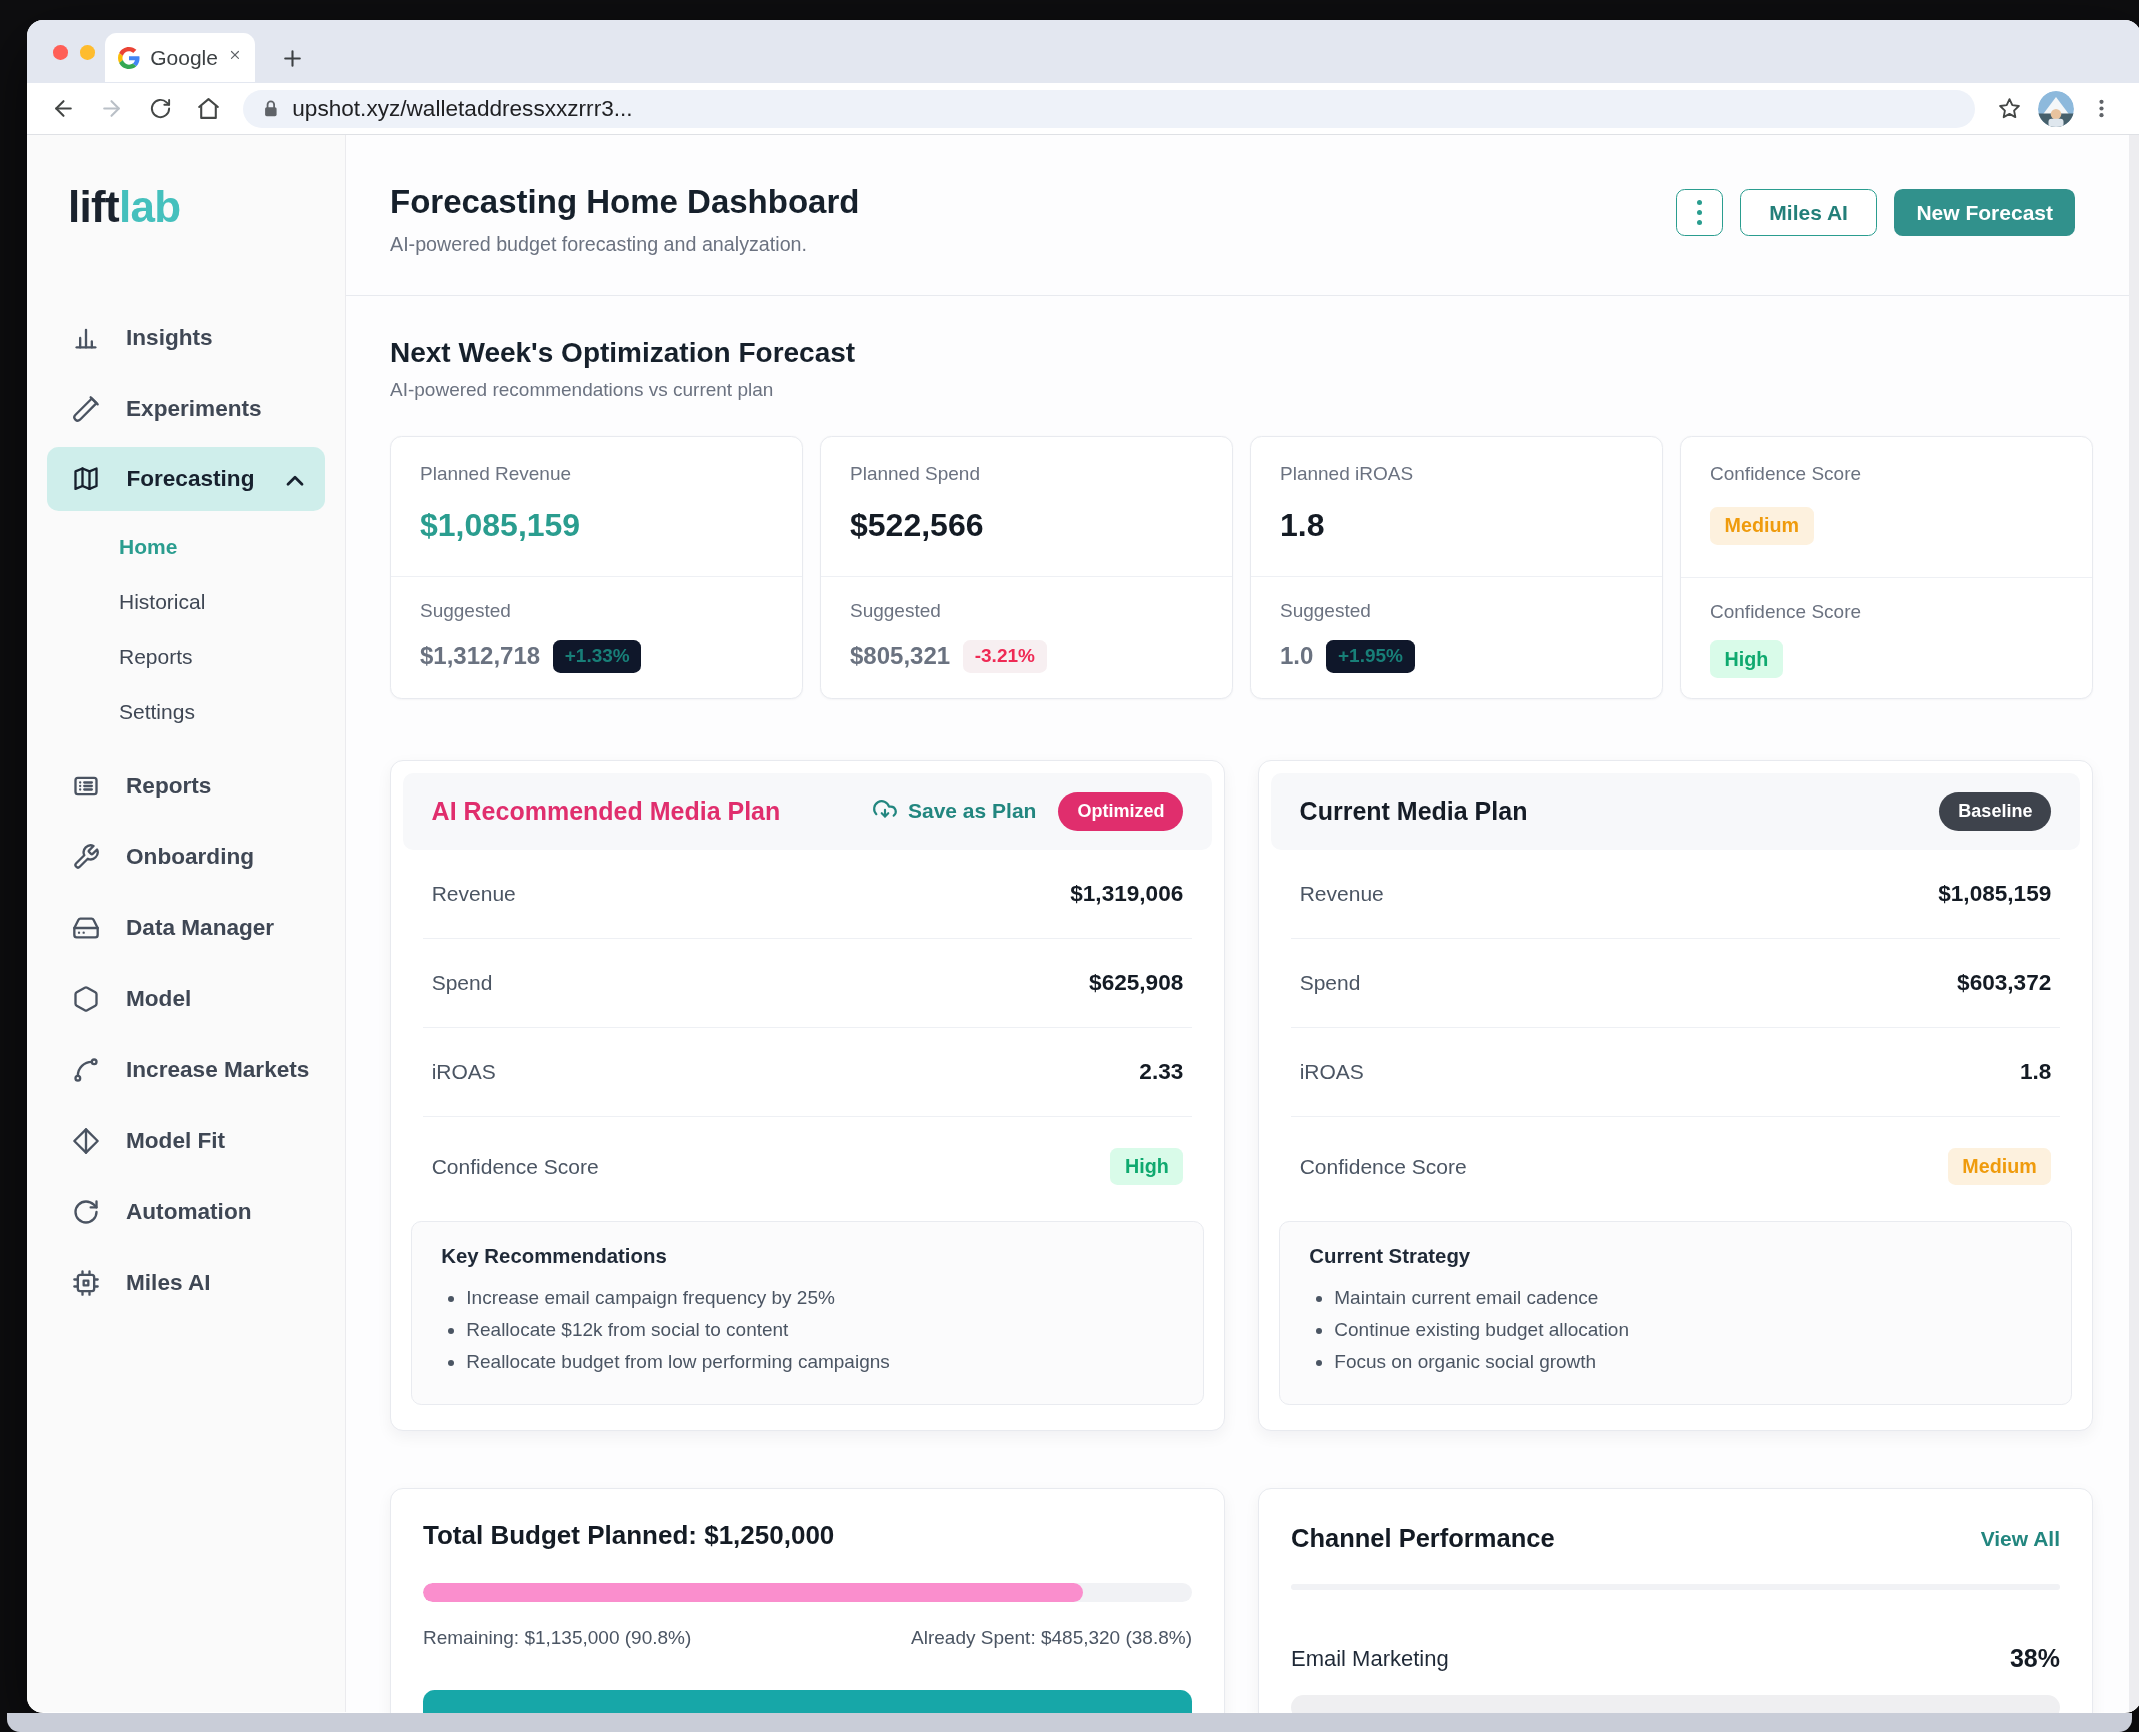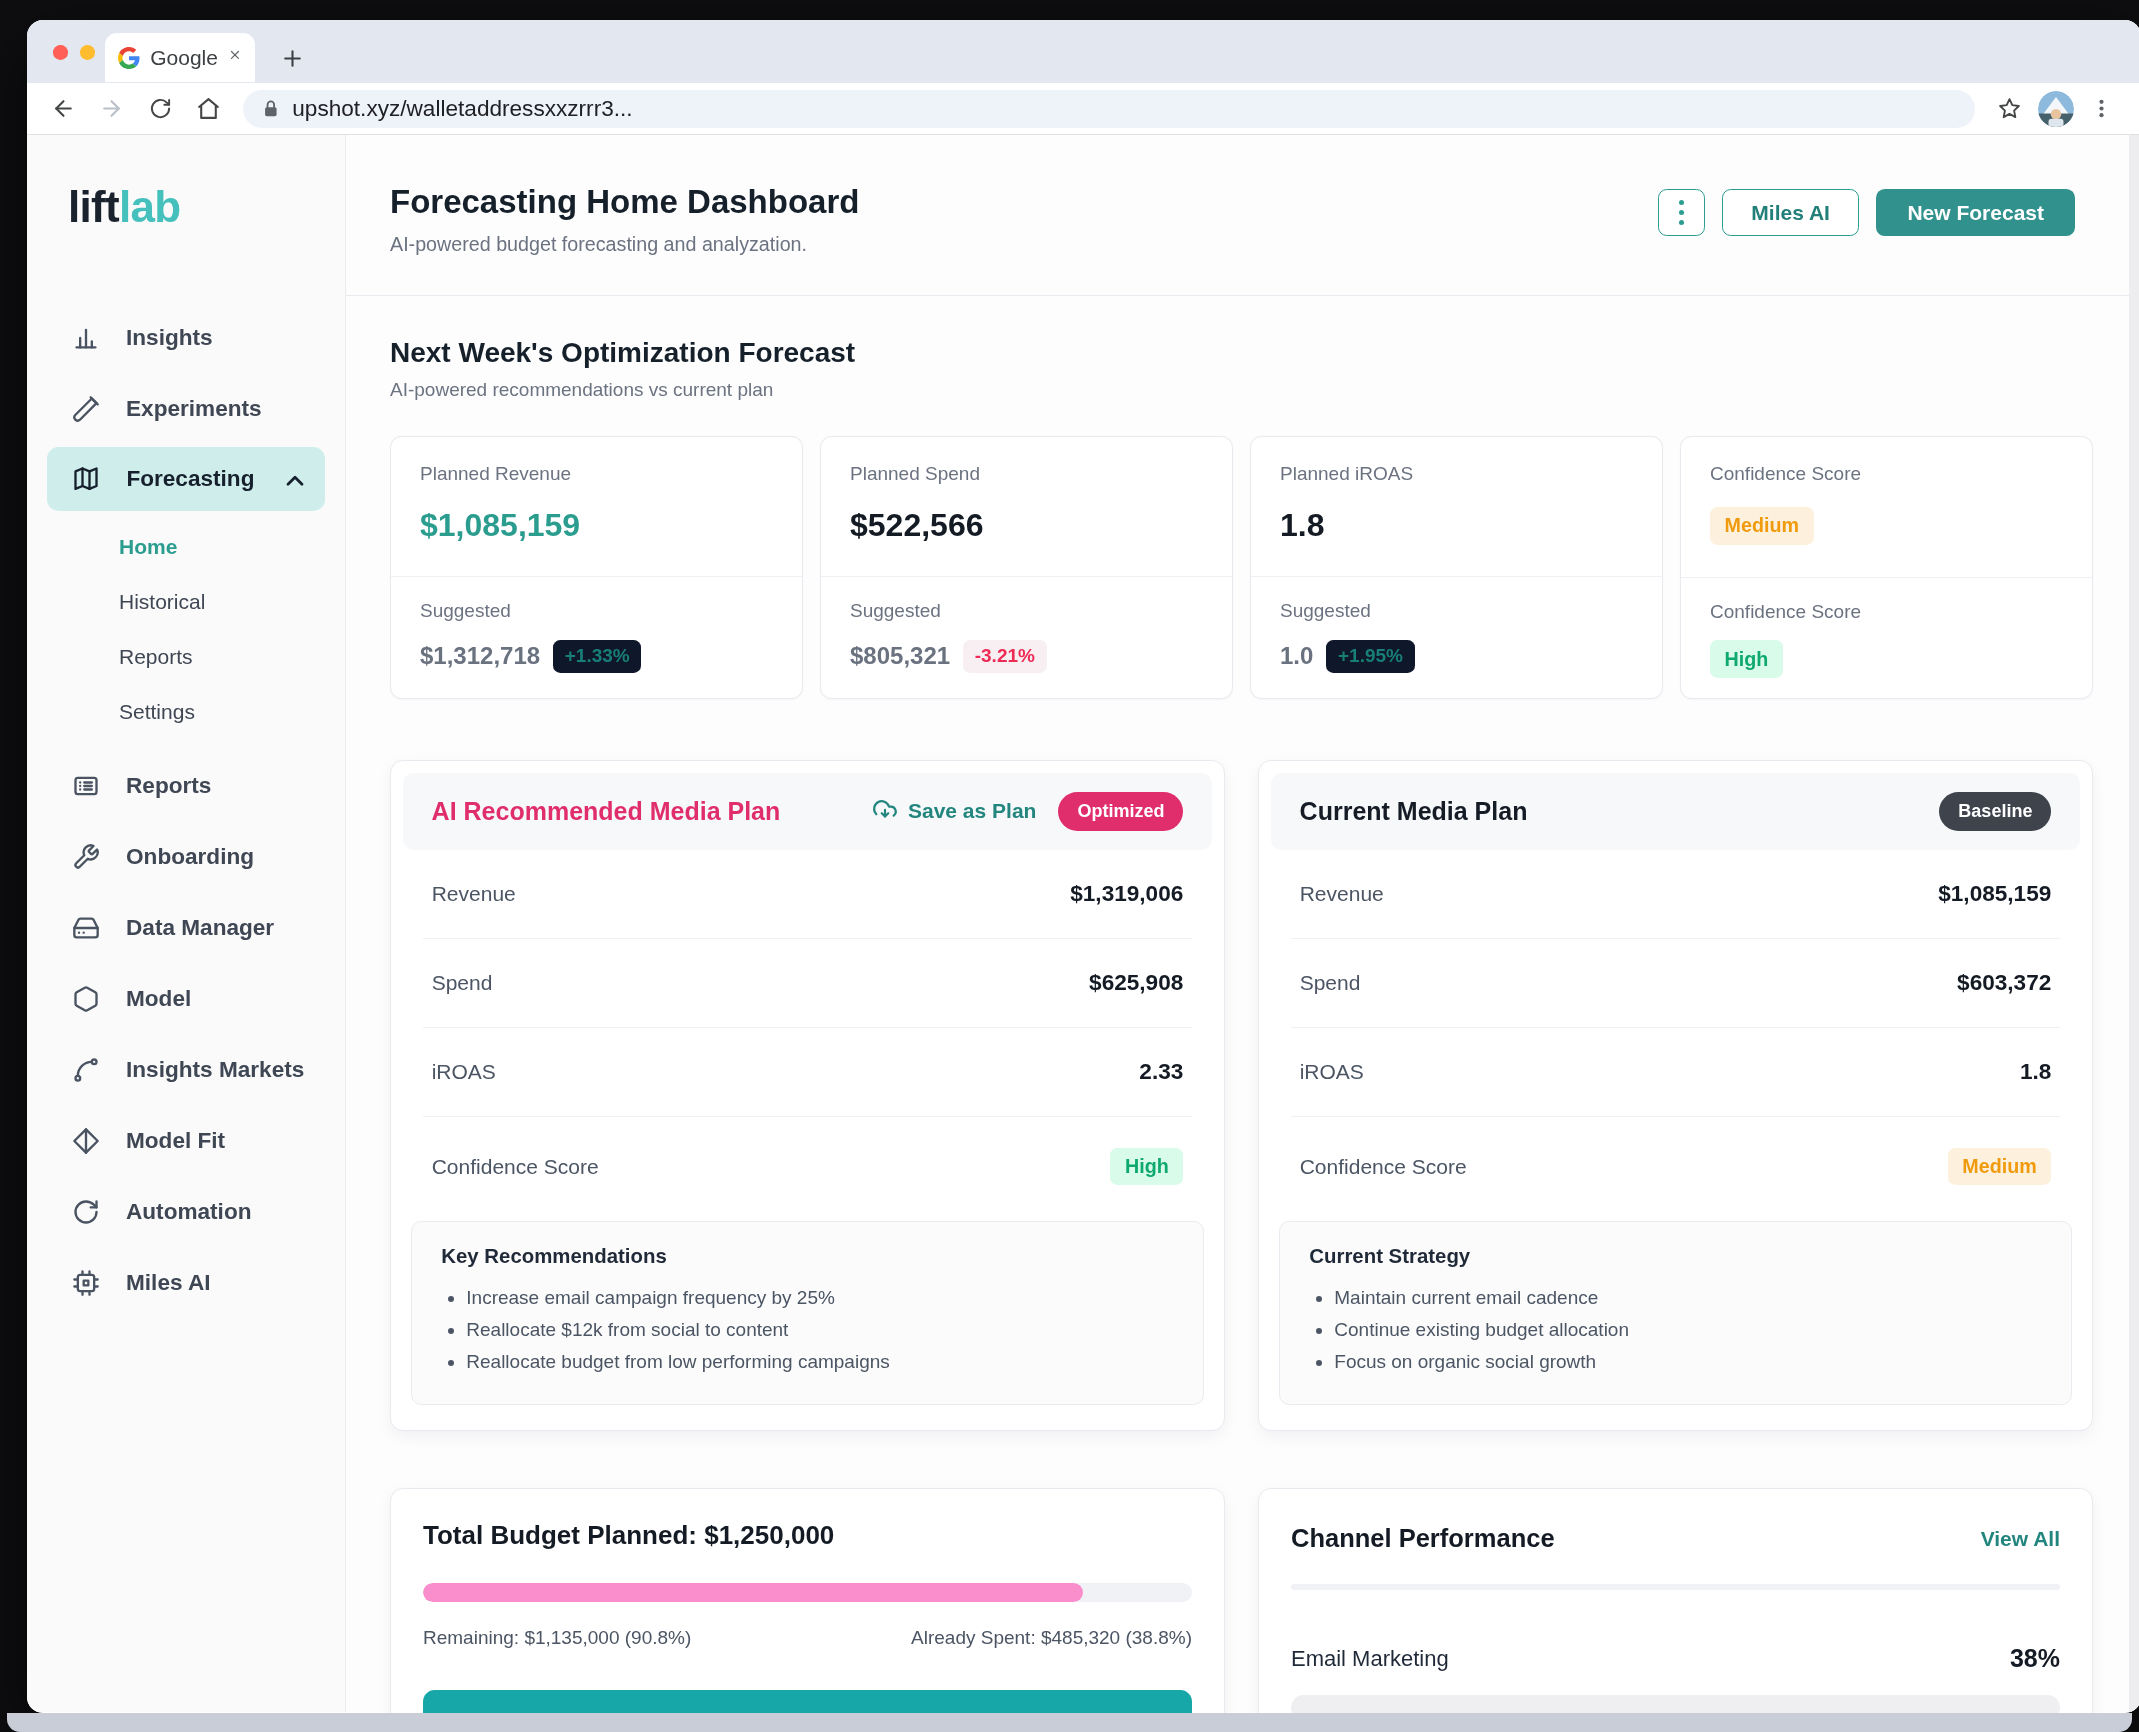--- a/index.html
+++ b/index.html
@@ -43,21 +43,21 @@
 
   .main { flex:1; position:relative; background:#fdfdfe; min-width:0; }
   .scroll-track { position:absolute; right:0; top:0; bottom:0; width:12.4px; background:#ededf0; }
   .main-header { display:flex; justify-content:space-between; align-items:flex-start; padding:48px 66px 39px 44px; border-bottom:0.7px solid #e8eaef; }
   .page-title { font-size:33px; font-weight:700; color:#16202b; }
   .page-sub { margin-top:11.6px; font-size:19.7px; color:#6b7280; }
   .actions { display:flex; gap:17.5px; align-items:center; margin-top:5.8px; }
   .kebab-btn { width:47px; height:47px; border:1.5px solid #2a9d8f; border-radius:8.7px; background:#fff; display:flex; align-items:center; justify-content:center; flex-direction:column; gap:5.1px; cursor:pointer; }
   .kebab-btn i { width:5.1px; height:5.1px; border-radius:50%; background:#2a9d8f; }
   .btn-outline { height:47px; padding:0 28px; border:1.5px solid #2a9d8f; border-radius:8.7px; background:#fff; color:#237f79; font-size:21px; font-weight:700; display:flex; align-items:center; cursor:pointer; font-family:inherit; }
-  .btn-solid { height:47px; padding:0 31px; border:none; border-radius:8.7px; background:#31918c; color:#fff; font-size:21px; font-weight:700; display:flex; align-items:center; cursor:pointer; font-family:inherit; }
+  .btn-solid { height:47px; padding:0 22px; border:none; border-radius:8.7px; background:#31918c; color:#fff; font-size:21px; font-weight:700; display:flex; align-items:center; cursor:pointer; font-family:inherit; }
 
   .main-body { padding:41px 48px 0 44px; }
   .section-title { font-size:28px; font-weight:700; color:#16202b; }
   .section-sub { margin-top:10.2px; font-size:19px; color:#6b7280; }
 
   .stats { margin-top:35px; display:grid; grid-template-columns:repeat(4,1fr); gap:17px; }
   .stat-card { background:#fff; border:0.7px solid #e8eaef; border-radius:11.6px; box-shadow:0 0.7px 2.2px rgba(16,24,40,.04); display:flex; flex-direction:column; }
   .stat-top { padding:26px 29px 32px; }
   .stat-bottom { border-top:0.7px solid #eef0f4; padding:23px 29px 20.4px; flex:1; }
   .stat-label { font-size:19px; font-weight:500; color:#6b7280; }
@@ -309,21 +309,21 @@
         </div>
 
         <div class="nav-item">
           <span style="display:flex;">
             <svg viewBox="0 0 24 24" fill="none" stroke="#4a5361" stroke-width="2" stroke-linecap="round" stroke-linejoin="round" width="28" height="28">
                 <circle cx="19" cy="5" r="2"></circle>
                 <circle cx="5" cy="19" r="2"></circle>
                 <path d="M5 17A12 12 0 0 1 17 5"></path>
               </svg>
           </span>
-          <span>Insights Markets</span>
+          <span>Increase Markets</span>
         </div>
 
         <div class="nav-item">
           <span style="display:flex;">
             <svg viewBox="0 0 24 24" fill="none" stroke="#4a5361" stroke-width="2" stroke-linecap="round" stroke-linejoin="round" width="28" height="28">
                 <path d="M12 2l10 10-10 10L2 12 12 2z"></path>
                 <path d="M12 2v20"></path>
               </svg>
           </span>
           <span>Model Fit</span>

